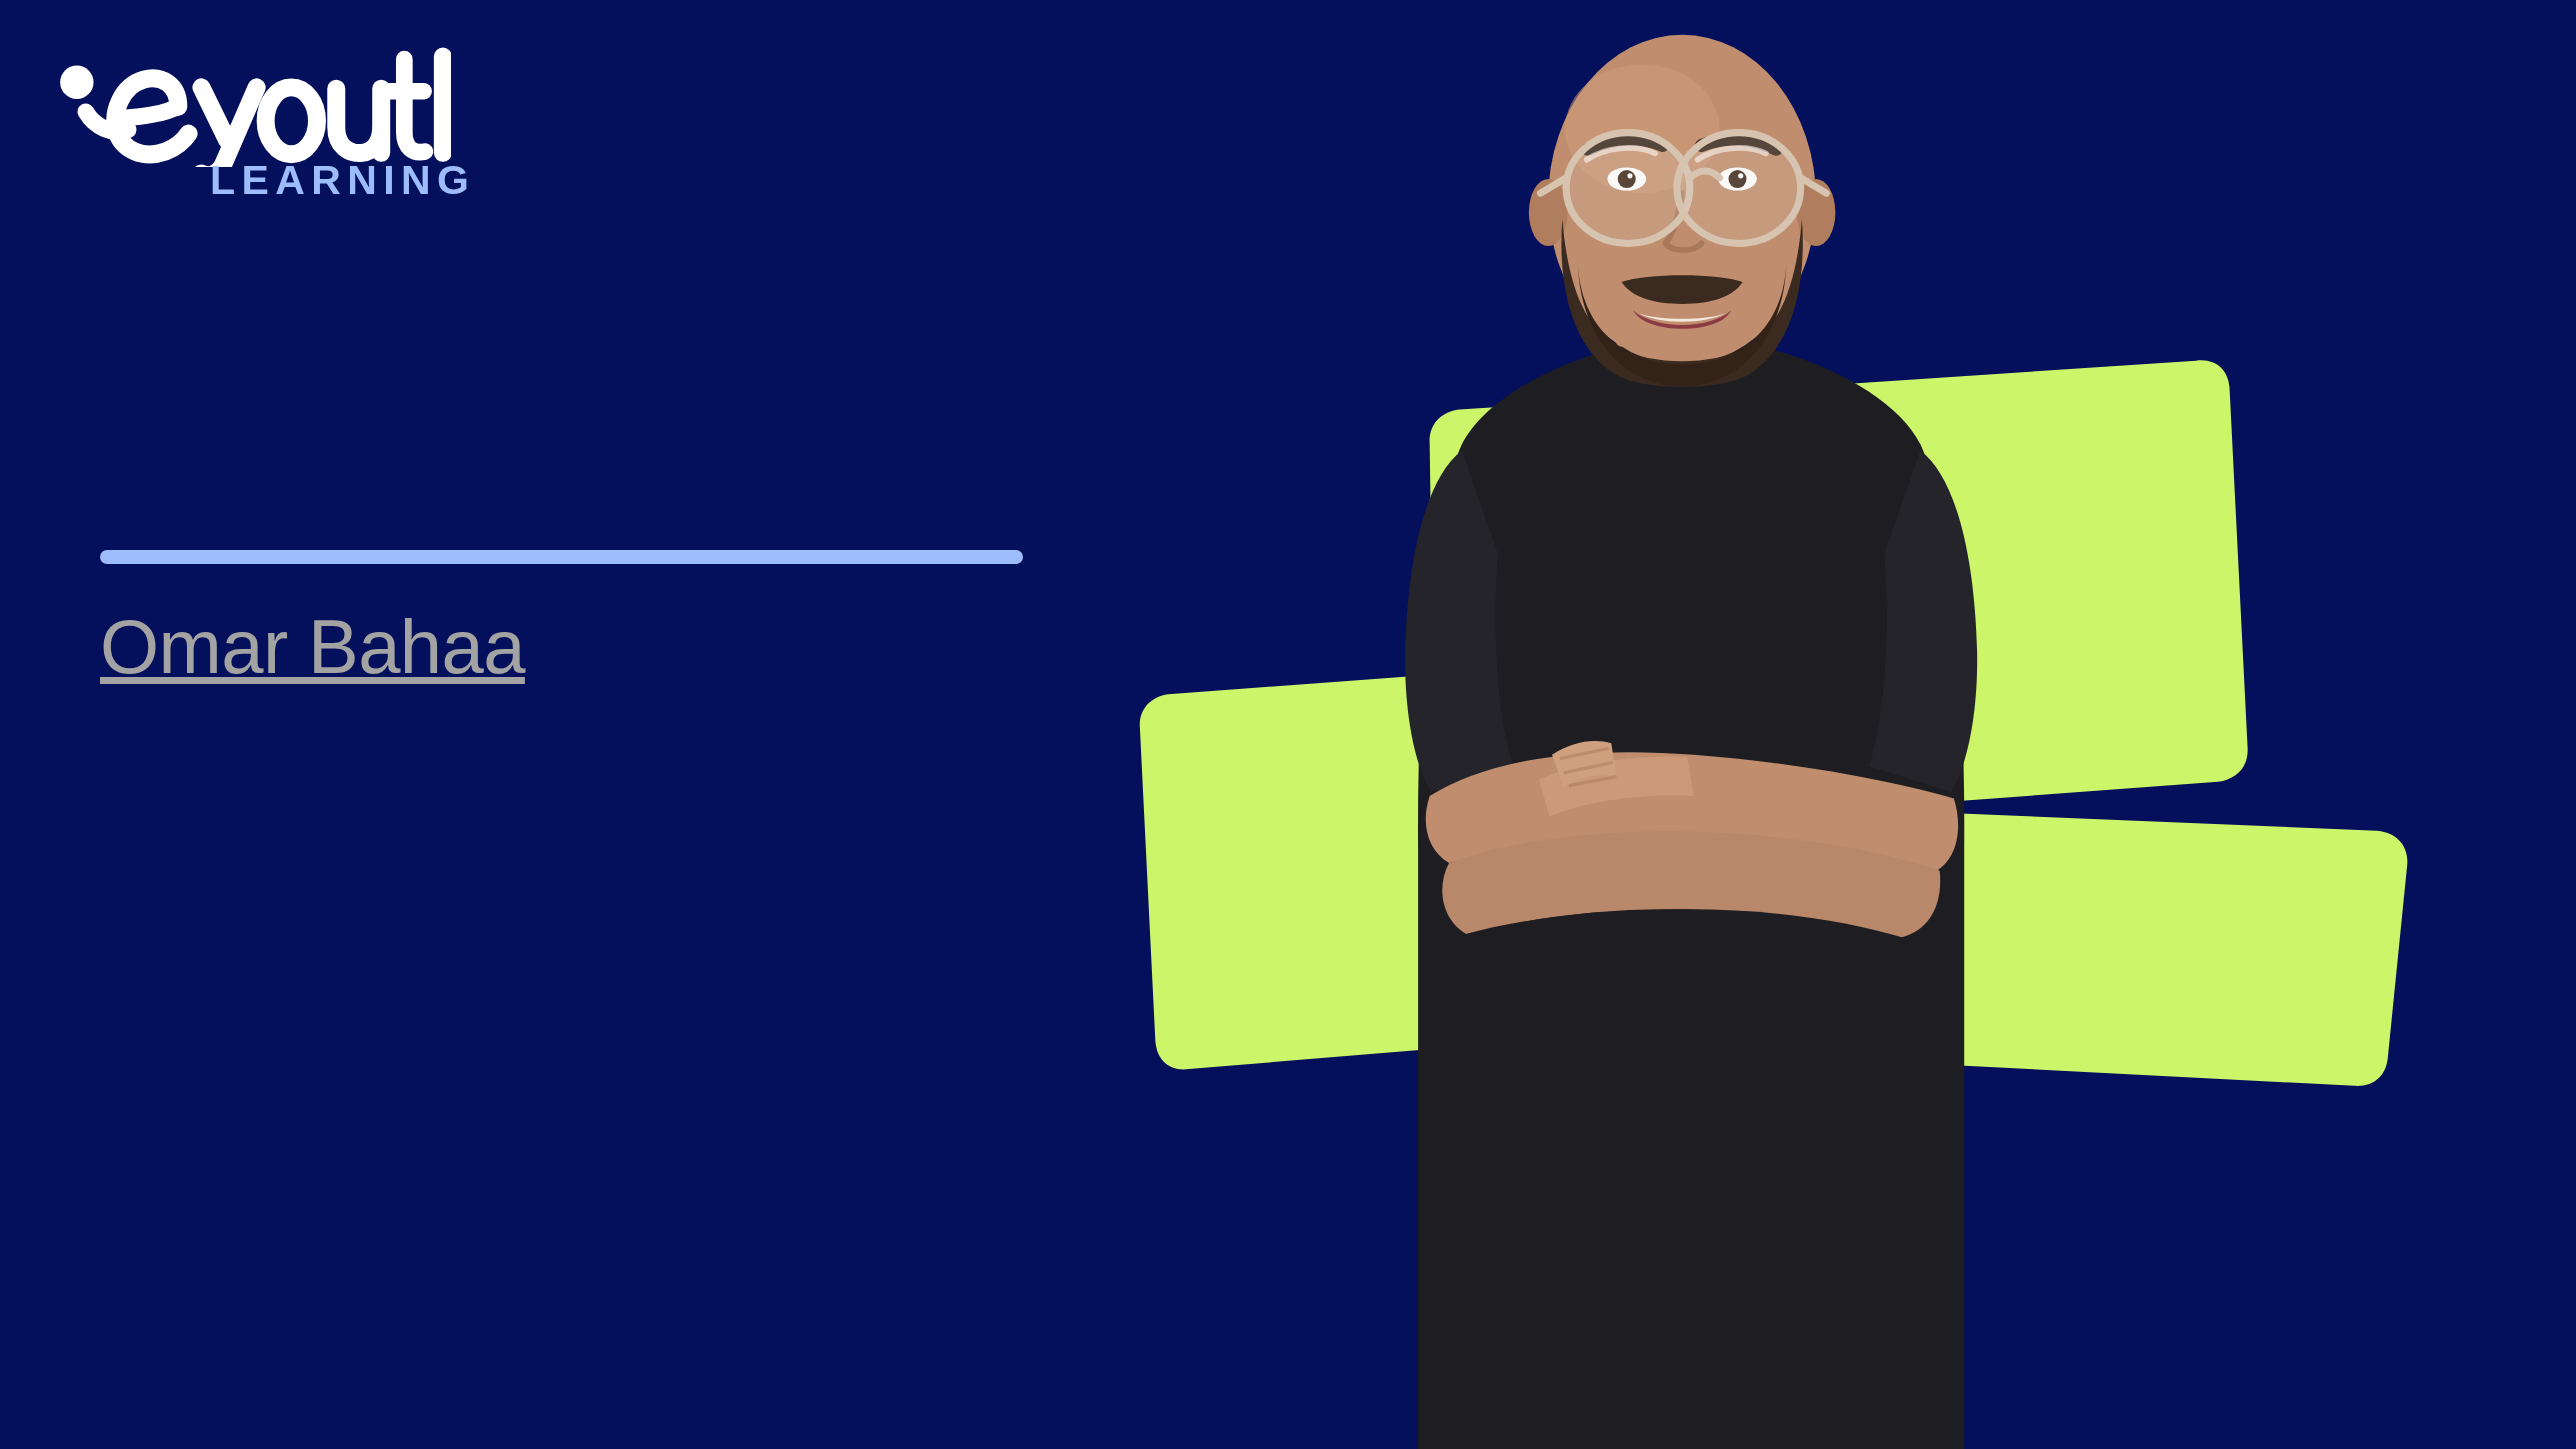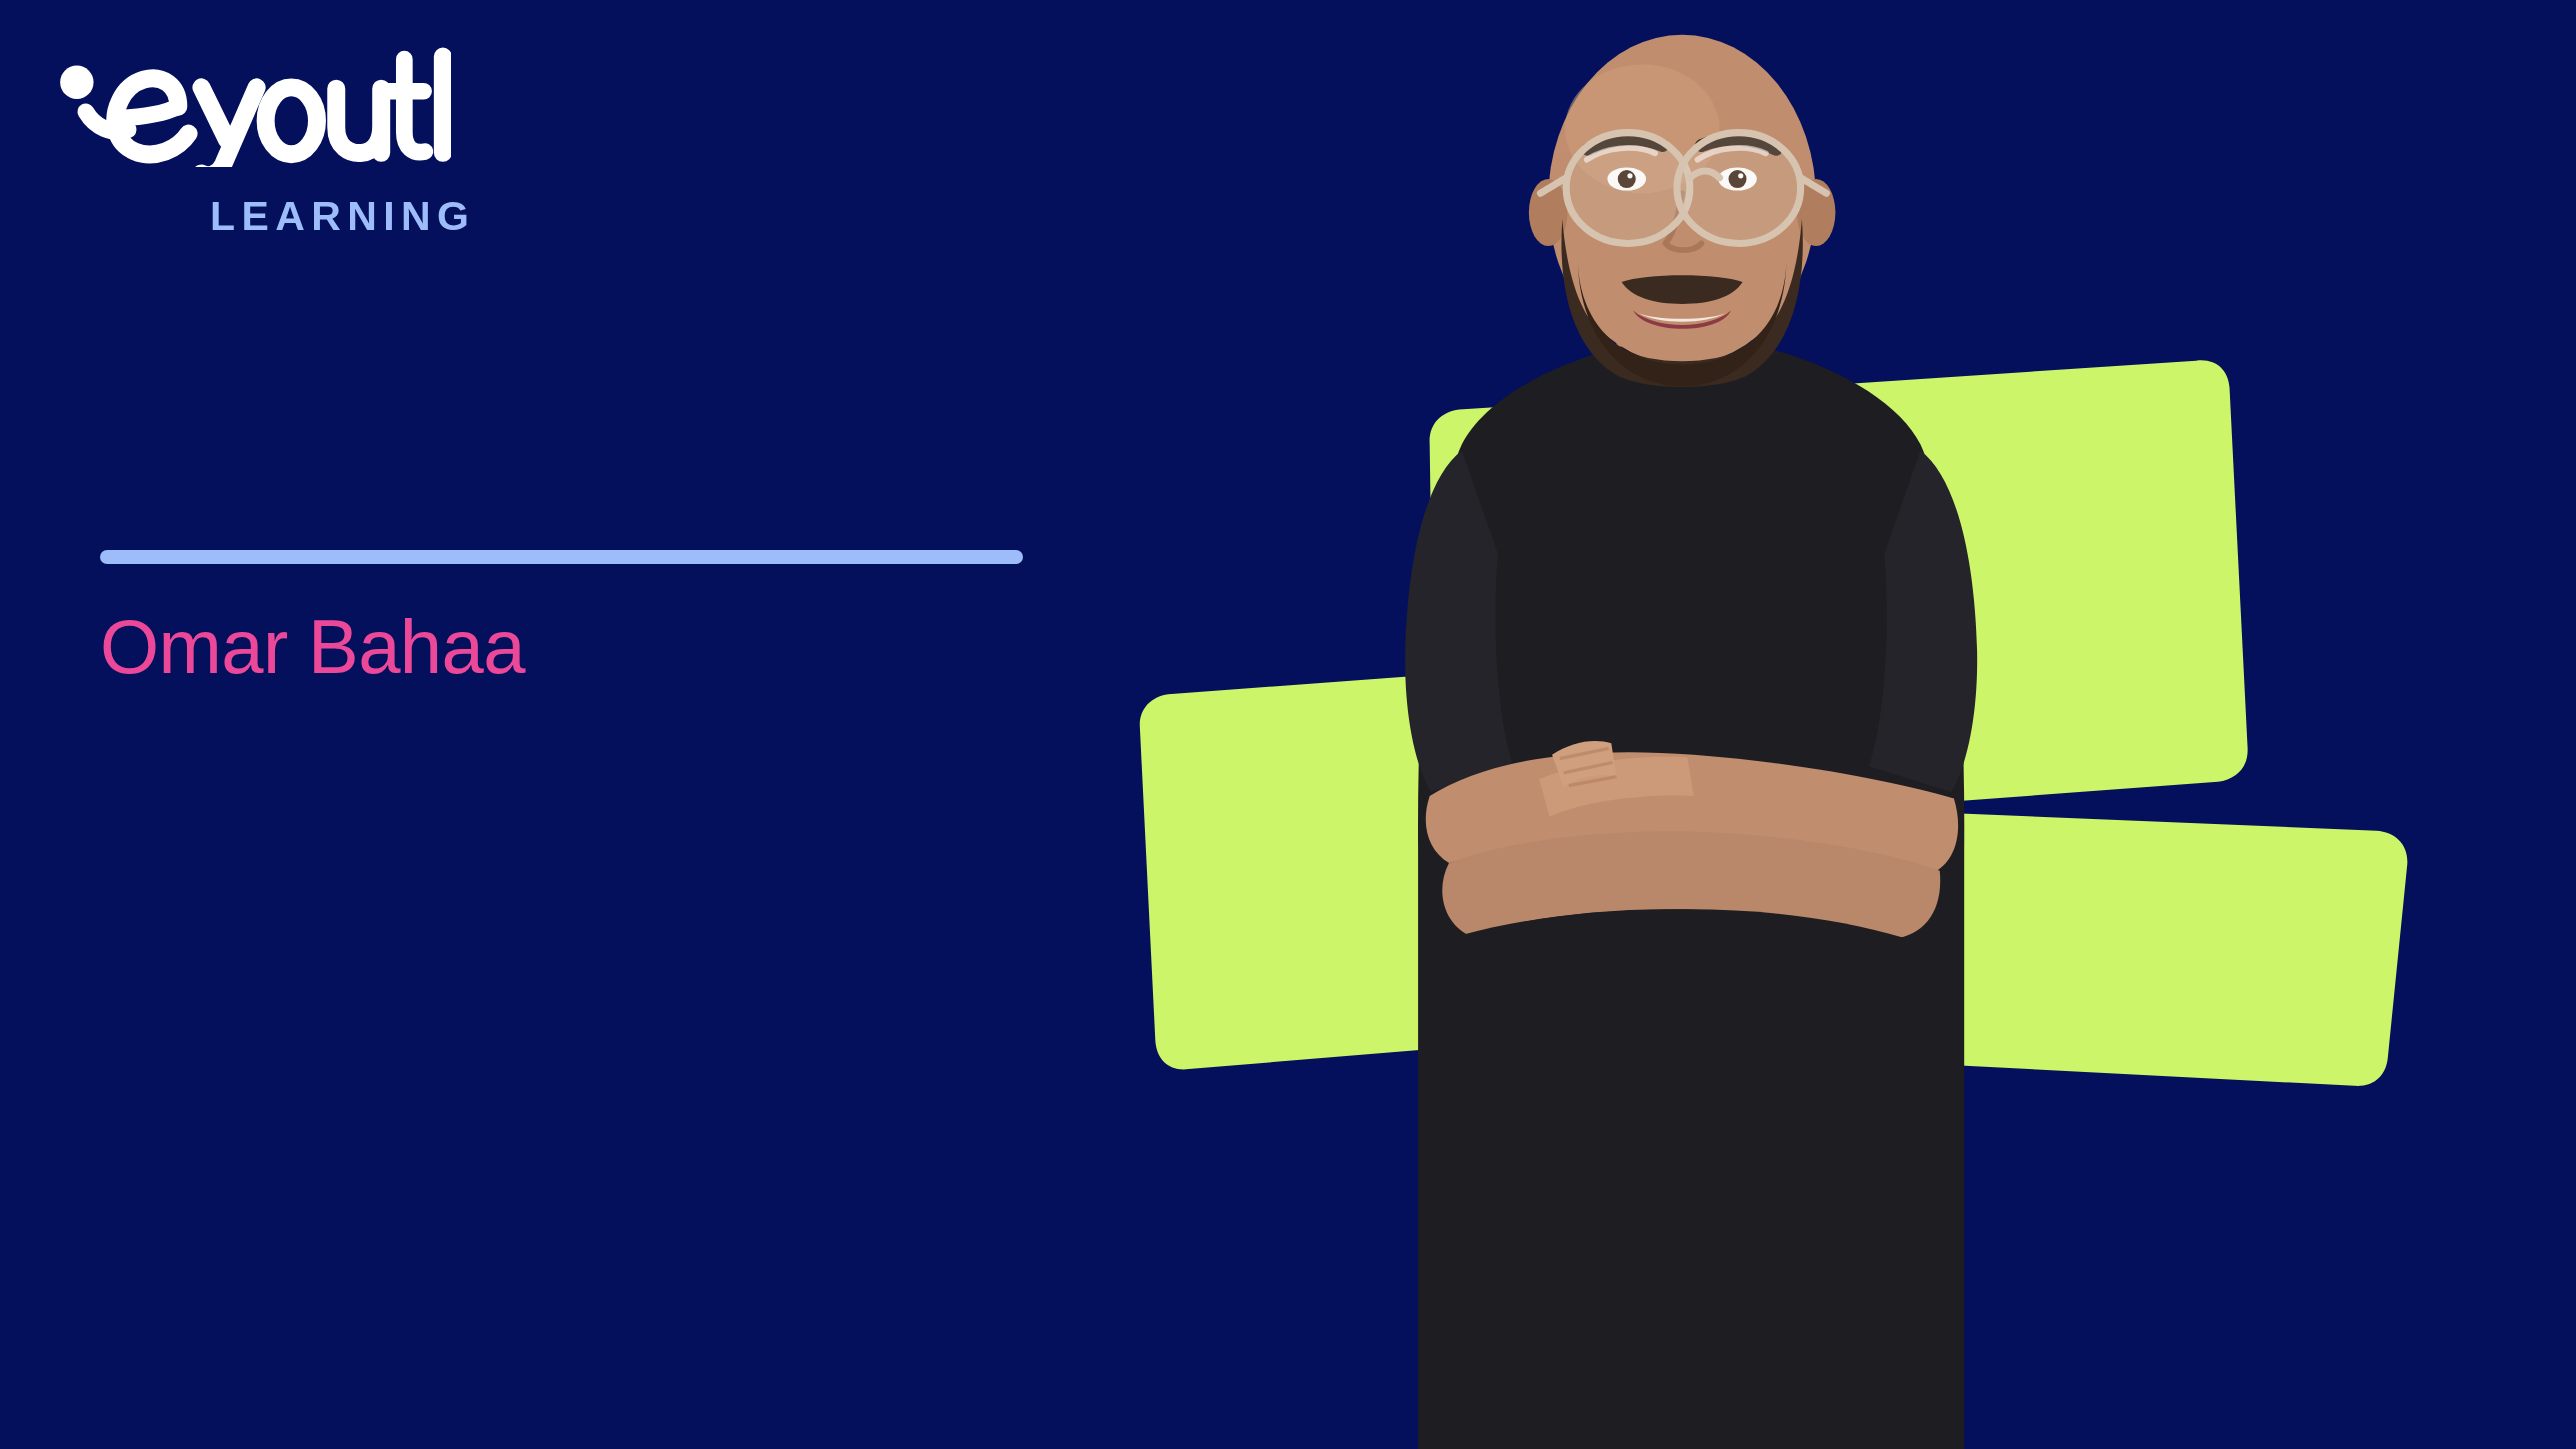--- a/index.html
+++ b/index.html
@@ -25,21 +25,20 @@
   #logo-mark { position:absolute; left:0; top:0; width:399px; height:122px; }
   #logo-sub {
     position:absolute;
     left:158px; top:115px;
     font-size:41px;
     font-weight:bold;
     letter-spacing:6.4px;
     color:#9DBCFA;
     line-height:1;
     white-space:nowrap;
-    margin-top:36px;
   }
 
   
   #title-group {
     position:absolute;
     left:100px; top:480px;
     width:1095px;
   }
   #course-title {
     font-size:122px;
@@ -53,23 +52,24 @@
     margin-top:70px;
     width:923px;
     height:14px;
     background:#9DBCFA;
     border-radius:7px;
   }
   #presenter-name {
     margin-top:45px;
     font-size:76px;
     font-weight:400;
-    color:#ec4899;
+    color:#a3a3a3;
     line-height:1;
     letter-spacing:-0.6px;
+    text-decoration:underline;
   }
 
   
   #artwork {
     position:absolute;
     right:0; top:0;
     width:1449px; height:1449px;
   }
   #artwork svg { display:block; width:100%; height:100%; }
 </style>

